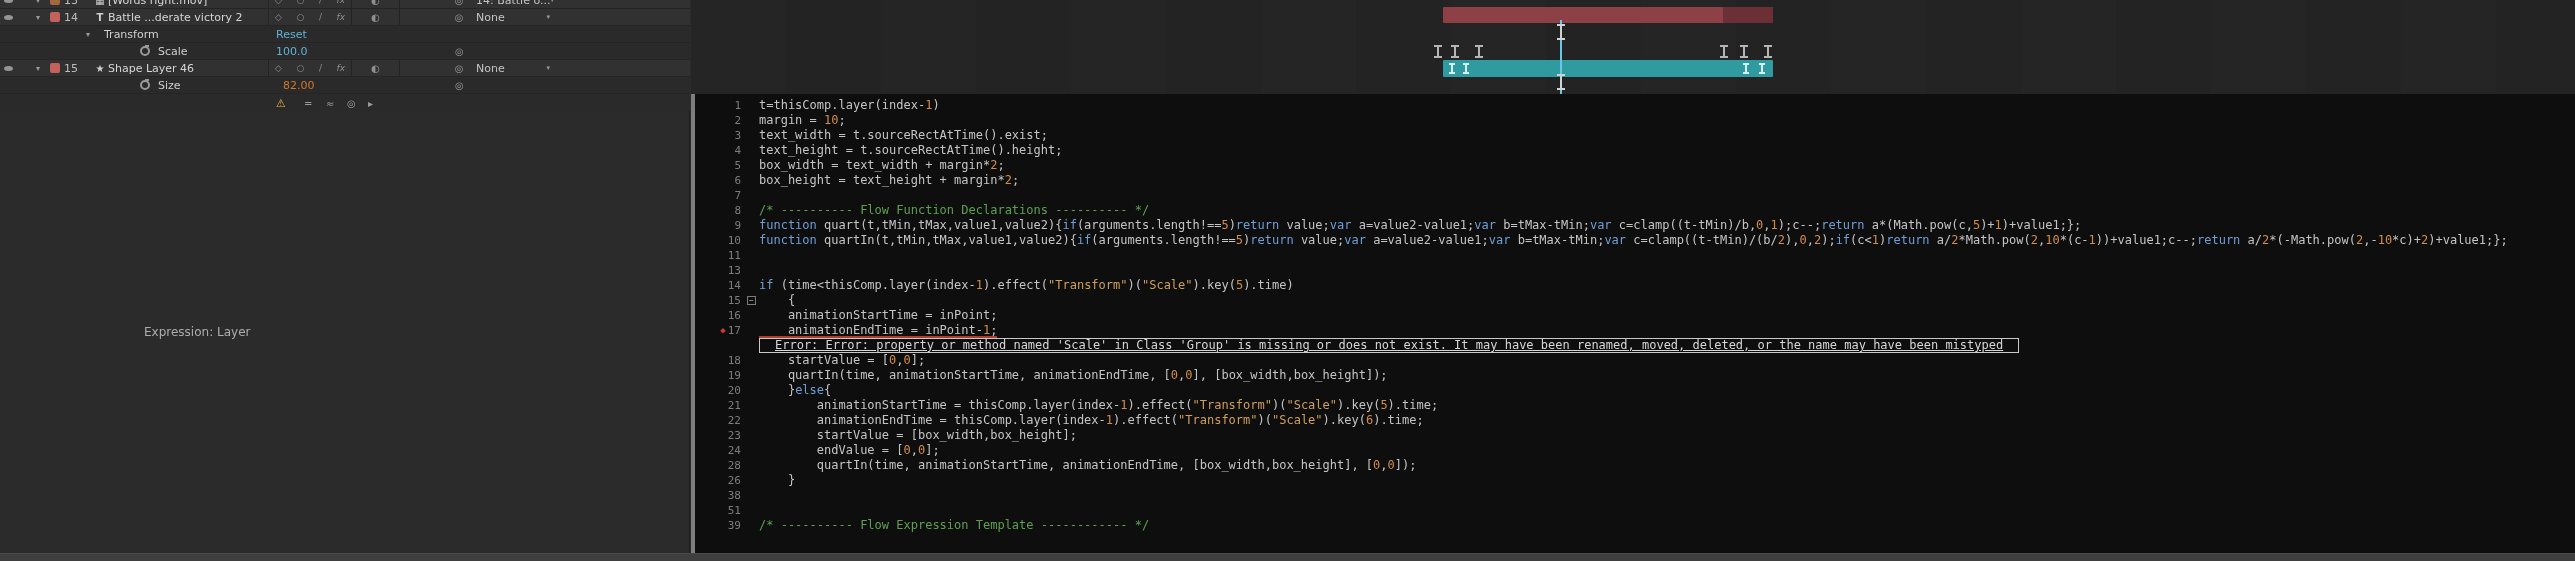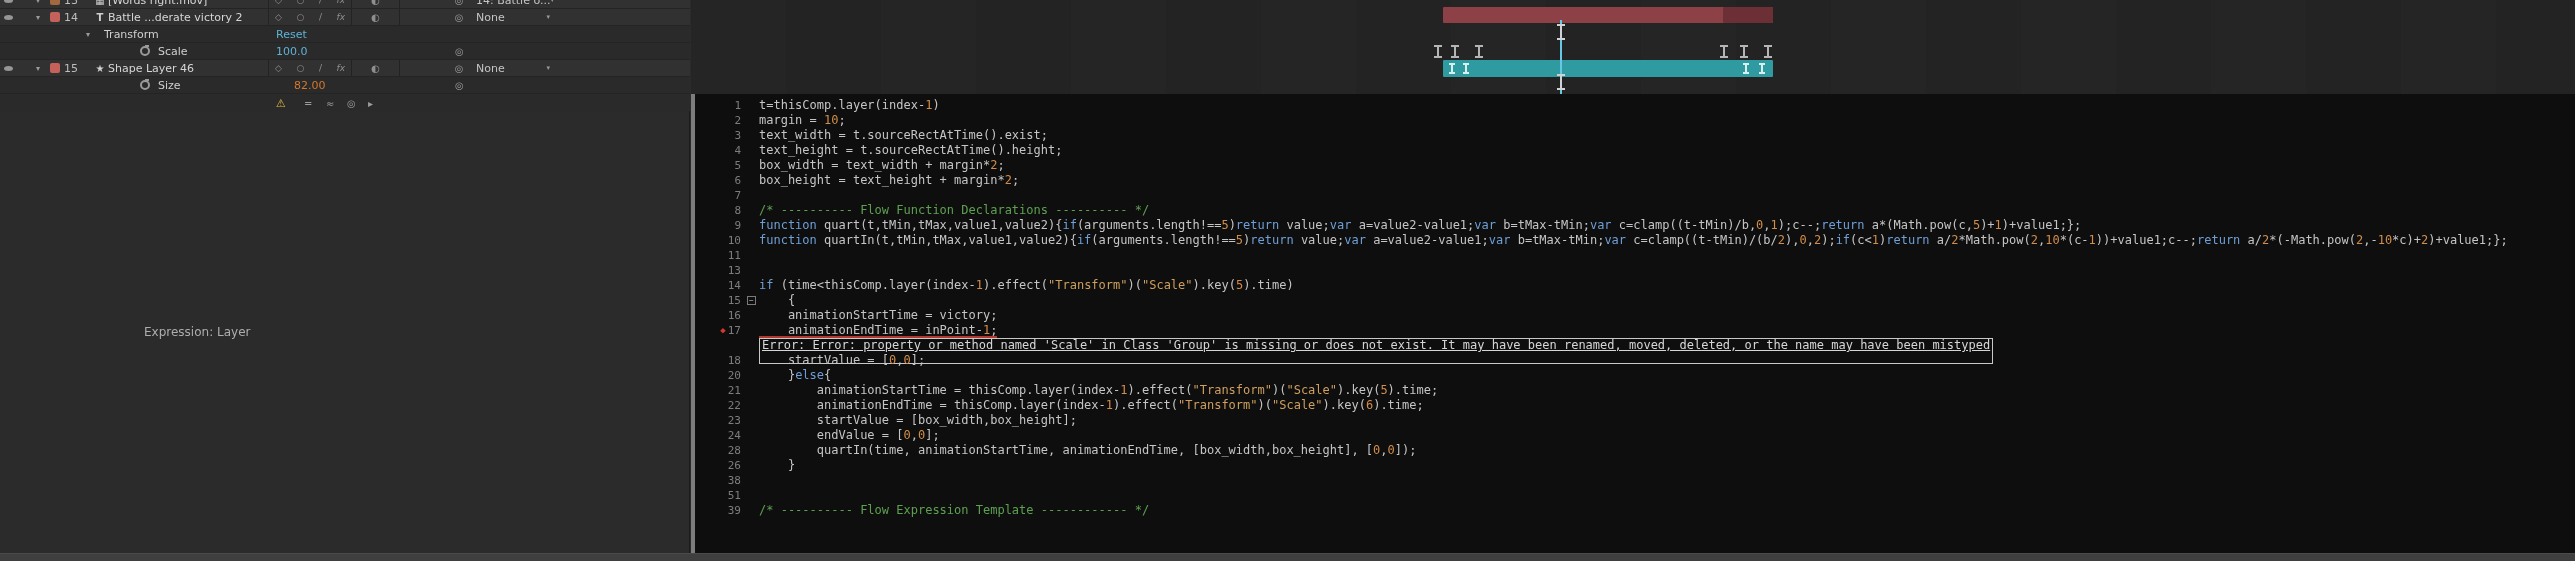--- a/index.html
+++ b/index.html
@@ -61,21 +61,21 @@
   .code-line{position:relative;display:flex;height:15px;line-height:15px;white-space:pre}
   .gut{width:48px;flex:0 0 48px;text-align:right;color:#7d7d7d;padding-right:4px;font-size:11px;
        display:inline-flex;justify-content:flex-end;align-items:center}
   .foldc{width:14px;flex:0 0 14px;position:relative}
   .foldbox{position:absolute;left:2px;top:3px;width:9px;height:9px;border:1px solid #7a7a7a;
            color:#b0b0b0;font-size:8px;line-height:7px;text-align:center}
   .codetext{white-space:pre;color:#c5c5c5}
   .err-underline{border-bottom:2px solid #b03a30}
   .diamond{color:#d03a2c;font-size:9px;margin-right:2px}
   .errrow .msg{border:1px solid #c8c8c8;color:#d6d6d6;text-decoration:underline;
-               padding:0 2px;height:26px;line-height:13px;display:inline-block;white-space:nowrap}
+               padding:0 15px;height:15px;line-height:13px;display:inline-block;white-space:nowrap}
   .tok-plain{color:#c5c5c5}
   .tok-kw{color:#6f9fd6}
   .tok-str{color:#cf9f5e}
   .tok-num{color:#d38d4a}
   .tok-comment{color:#5da150}
 
   .bottom-strip{position:absolute;left:0;top:553px;width:2575px;height:8px;background:#3f3f3f;border-top:1px solid #4a4a4a}
 </style>
 </head>
 <body>
@@ -174,21 +174,21 @@
       <span class="col pick">◎</span>
       <span class="col parent">
         <span>None</span>
         <span class="chev">▾</span>
       </span>
     </div>
 
     <div class="lrow prow" style="top:77px">
       <span class="abs stopwatch" style="left:140px"></span>
       <span class="abs plabel" style="left:158px">Size</span>
-      <span class="abs orange" style="left:294px">82.00</span>
+      <span class="abs orange" style="left:283px">82.00</span>
       <span class="abs xi" style="left:455px">◎</span>
     </div>
 
     <div class="lrow prow" style="top:94px;border-bottom:none">
       <span class="xi warn" style="left:276px">⚠</span>
       <span class="xi" style="left:304px">=</span>
       <span class="xi" style="left:326px">≈</span>
       <span class="xi" style="left:347px">◎</span>
       <span class="xi" style="left:368px">▸</span>
     </div>
@@ -228,24 +228,25 @@
         <div class="code-line"><span class="gut">5</span><span class="foldc"></span><span class="codetext"><span class="tok-plain">box_width = text_width + margin*</span><span class="tok-num">2</span><span class="tok-plain">;</span></span></div>
         <div class="code-line"><span class="gut">6</span><span class="foldc"></span><span class="codetext"><span class="tok-plain">box_height = text_height + margin*</span><span class="tok-num">2</span><span class="tok-plain">;</span></span></div>
         <div class="code-line"><span class="gut">7</span><span class="foldc"></span><span class="codetext"><span class="tok-plain"> </span></span></div>
         <div class="code-line"><span class="gut">8</span><span class="foldc"></span><span class="codetext"><span class="tok-comment">/* ---------- Flow Function Declarations ---------- */</span></span></div>
         <div class="code-line"><span class="gut">9</span><span class="foldc"></span><span class="codetext"><span class="tok-kw">function</span><span class="tok-plain"> quart(t,tMin,tMax,value1,value2){</span><span class="tok-kw">if</span><span class="tok-plain">(arguments.length!==</span><span class="tok-num">5</span><span class="tok-plain">)</span><span class="tok-kw">return</span><span class="tok-plain"> value;</span><span class="tok-kw">var</span><span class="tok-plain"> a=value2-value1;</span><span class="tok-kw">var</span><span class="tok-plain"> b=tMax-tMin;</span><span class="tok-kw">var</span><span class="tok-plain"> c=clamp((t-tMin)/b,</span><span class="tok-num">0</span><span class="tok-plain">,</span><span class="tok-num">1</span><span class="tok-plain">);c--;</span><span class="tok-kw">return</span><span class="tok-plain"> a*(Math.pow(c,</span><span class="tok-num">5</span><span class="tok-plain">)+</span><span class="tok-num">1</span><span class="tok-plain">)+value1;};</span></span></div>
         <div class="code-line"><span class="gut">10</span><span class="foldc"></span><span class="codetext"><span class="tok-kw">function</span><span class="tok-plain"> quartIn(t,tMin,tMax,value1,value2){</span><span class="tok-kw">if</span><span class="tok-plain">(arguments.length!==</span><span class="tok-num">5</span><span class="tok-plain">)</span><span class="tok-kw">return</span><span class="tok-plain"> value;</span><span class="tok-kw">var</span><span class="tok-plain"> a=value2-value1;</span><span class="tok-kw">var</span><span class="tok-plain"> b=tMax-tMin;</span><span class="tok-kw">var</span><span class="tok-plain"> c=clamp((t-tMin)/(b/</span><span class="tok-num">2</span><span class="tok-plain">),</span><span class="tok-num">0</span><span class="tok-plain">,</span><span class="tok-num">2</span><span class="tok-plain">);</span><span class="tok-kw">if</span><span class="tok-plain">(c&lt;</span><span class="tok-num">1</span><span class="tok-plain">)</span><span class="tok-kw">return</span><span class="tok-plain"> a/</span><span class="tok-num">2</span><span class="tok-plain">*Math.pow(</span><span class="tok-num">2</span><span class="tok-plain">,</span><span class="tok-num">10</span><span class="tok-plain">*(c-</span><span class="tok-num">1</span><span class="tok-plain">))+value1;c--;</span><span class="tok-kw">return</span><span class="tok-plain"> a/</span><span class="tok-num">2</span><span class="tok-plain">*(-Math.pow(</span><span class="tok-num">2</span><span class="tok-plain">,-</span><span class="tok-num">10</span><span class="tok-plain">*c)+</span><span class="tok-num">2</span><span class="tok-plain">)+value1;};</span></span></div>
         <div class="code-line"><span class="gut">11</span><span class="foldc"></span><span class="codetext"><span class="tok-plain"> </span></span></div>
         <div class="code-line"><span class="gut">13</span><span class="foldc"></span><span class="codetext"><span class="tok-plain"> </span></span></div>
         <div class="code-line"><span class="gut">14</span><span class="foldc"></span><span class="codetext"><span class="tok-kw">if</span><span class="tok-plain"> (time&lt;thisComp.layer(index-</span><span class="tok-num">1</span><span class="tok-plain">).effect(</span><span class="tok-str">"Transform"</span><span class="tok-plain">)(</span><span class="tok-str">"Scale"</span><span class="tok-plain">).key(</span><span class="tok-num">5</span><span class="tok-plain">).time)</span></span></div>
         <div class="code-line"><span class="gut">15</span><span class="foldc"><span class="foldbox">−</span></span><span class="codetext"><span class="tok-plain">    {</span></span></div>
-        <div class="code-line"><span class="gut">16</span><span class="foldc"></span><span class="codetext"><span class="tok-plain">    animationStartTime = victory;</span></span></div>
+        <div class="code-line"><span class="gut">16</span><span class="foldc"></span><span class="codetext"><span class="tok-plain">    animationStartTime = inPoint;</span></span></div>
         <div class="code-line"><span class="gut"><span class="diamond">◆</span>17</span><span class="foldc"></span><span class="codetext err-underline"><span class="tok-plain">    animationEndTime = inPoint-</span><span class="tok-num">1</span><span class="tok-plain">;</span></span></div>
         <div class="code-line errrow"><span class="gut"></span><span class="foldc"></span><span class="msg">Error:  Error: property or method named 'Scale' in Class 'Group' is missing or does not exist. It may have been renamed, moved, deleted, or the name may have been mistyped</span></div>
         <div class="code-line"><span class="gut">18</span><span class="foldc"></span><span class="codetext"><span class="tok-plain">    startValue = [</span><span class="tok-num">0</span><span class="tok-plain">,</span><span class="tok-num">0</span><span class="tok-plain">];</span></span></div>
+        <div class="code-line"><span class="gut">19</span><span class="foldc"></span><span class="codetext"><span class="tok-plain">    quartIn(time, animationStartTime, animationEndTime, [</span><span class="tok-num">0</span><span class="tok-plain">,</span><span class="tok-num">0</span><span class="tok-plain">], [box_width,box_height]);</span></span></div>
         <div class="code-line"><span class="gut">20</span><span class="foldc"></span><span class="codetext"><span class="tok-plain">    }</span><span class="tok-kw">else</span><span class="tok-plain">{</span></span></div>
         <div class="code-line"><span class="gut">21</span><span class="foldc"></span><span class="codetext"><span class="tok-plain">        animationStartTime = thisComp.layer(index-</span><span class="tok-num">1</span><span class="tok-plain">).effect(</span><span class="tok-str">"Transform"</span><span class="tok-plain">)(</span><span class="tok-str">"Scale"</span><span class="tok-plain">).key(</span><span class="tok-num">5</span><span class="tok-plain">).time;</span></span></div>
         <div class="code-line"><span class="gut">22</span><span class="foldc"></span><span class="codetext"><span class="tok-plain">        animationEndTime = thisComp.layer(index-</span><span class="tok-num">1</span><span class="tok-plain">).effect(</span><span class="tok-str">"Transform"</span><span class="tok-plain">)(</span><span class="tok-str">"Scale"</span><span class="tok-plain">).key(</span><span class="tok-num">6</span><span class="tok-plain">).time;</span></span></div>
         <div class="code-line"><span class="gut">23</span><span class="foldc"></span><span class="codetext"><span class="tok-plain">        startValue = [box_width,box_height];</span></span></div>
         <div class="code-line"><span class="gut">24</span><span class="foldc"></span><span class="codetext"><span class="tok-plain">        endValue = [</span><span class="tok-num">0</span><span class="tok-plain">,</span><span class="tok-num">0</span><span class="tok-plain">];</span></span></div>
         <div class="code-line"><span class="gut">28</span><span class="foldc"></span><span class="codetext"><span class="tok-plain">        quartIn(time, animationStartTime, animationEndTime, [box_width,box_height], [</span><span class="tok-num">0</span><span class="tok-plain">,</span><span class="tok-num">0</span><span class="tok-plain">]);</span></span></div>
         <div class="code-line"><span class="gut">26</span><span class="foldc"></span><span class="codetext"><span class="tok-plain">    }</span></span></div>
         <div class="code-line"><span class="gut">38</span><span class="foldc"></span><span class="codetext"><span class="tok-plain"> </span></span></div>
         <div class="code-line"><span class="gut">51</span><span class="foldc"></span><span class="codetext"><span class="tok-plain"> </span></span></div>
         <div class="code-line"><span class="gut">39</span><span class="foldc"></span><span class="codetext"><span class="tok-comment">/* ---------- Flow Expression Template ------------ */</span></span></div>

